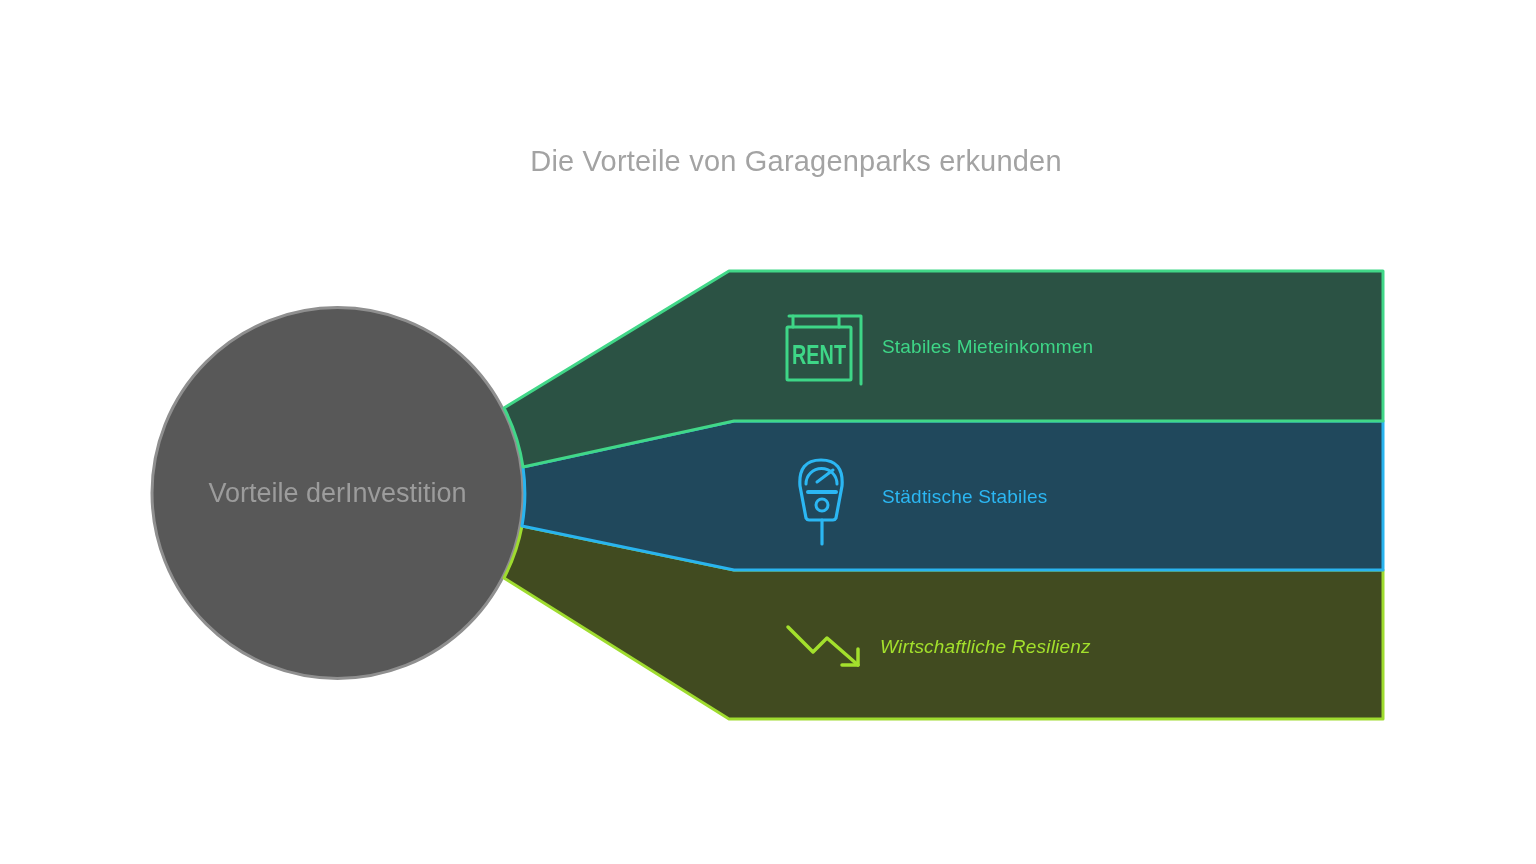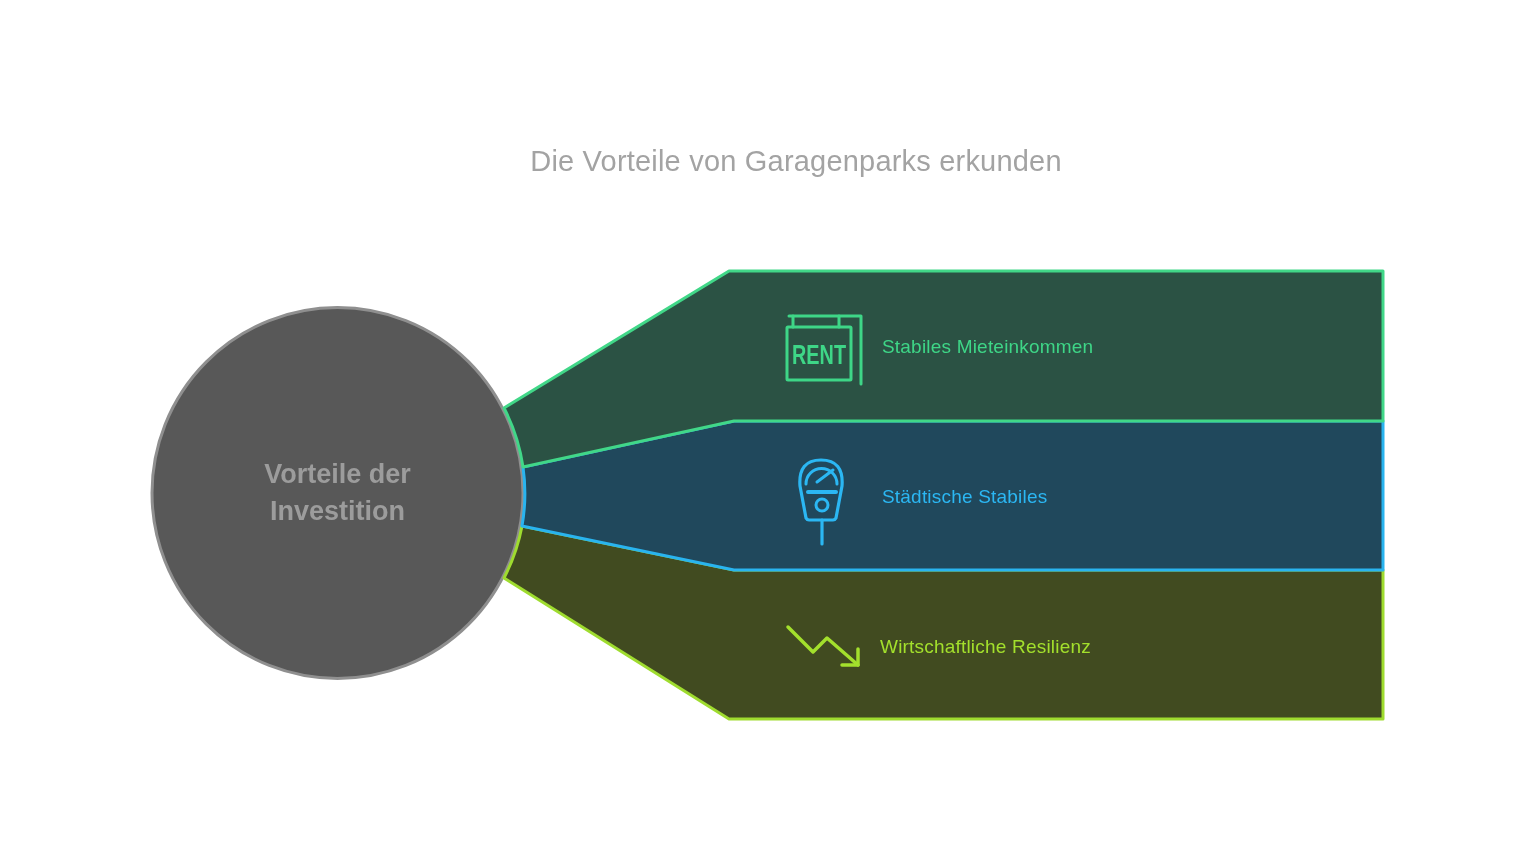--- a/index.html
+++ b/index.html
@@ -12,30 +12,30 @@
     font-size:29px;line-height:34px;color:#a3a3a3;font-weight:400;letter-spacing:.2px;padding-left:28px;
   }
   .diagram-svg{position:absolute;left:0;top:0;}
   .banner{stroke-width:3;stroke-linejoin:round;}
   .banner-green{stroke:#41d788;}
   .banner-blue{stroke:#29b4ef;}
   .banner-olive{stroke:#9fdc2f;}
   .hub-circle{fill:#585858;stroke:#8f8f8f;stroke-width:3;}
   .hub-label{
     position:absolute;left:150px;top:306px;width:375px;height:374px;
-    display:flex;flex-direction:column;align-items:center;justify-content:center;
-    font-size:27px;line-height:37px;font-weight:700;color:#9c9c9c;text-align:center;
+    display:flex;align-items:center;justify-content:center;
+    font-size:27px;line-height:37px;font-weight:400;color:#9c9c9c;text-align:center;
   }
   .row-label{
     position:absolute;transform:translateY(-50%);
     font-size:19px;font-weight:500;letter-spacing:.2px;white-space:nowrap;
   }
   .c-green{color:#3ed687;}
   .c-blue{color:#2bb7f3;}
-  .c-lime{color:#a3e02c;}
+  .c-lime{color:#a3e02c;font-style:italic;}
   .icon{position:absolute;overflow:visible;}
   .icon *{fill:none;stroke-linecap:round;stroke-linejoin:round;}
   .stroke-green{stroke:#3ed687;}
   .stroke-blue{stroke:#2bb7f3;}
   .stroke-lime{stroke:#a3e02c;}
   .rent-text{
     fill:#3ed687;stroke:none;font-family:"Liberation Sans",sans-serif;
     font-weight:700;font-size:28px;
   }
 </style>

